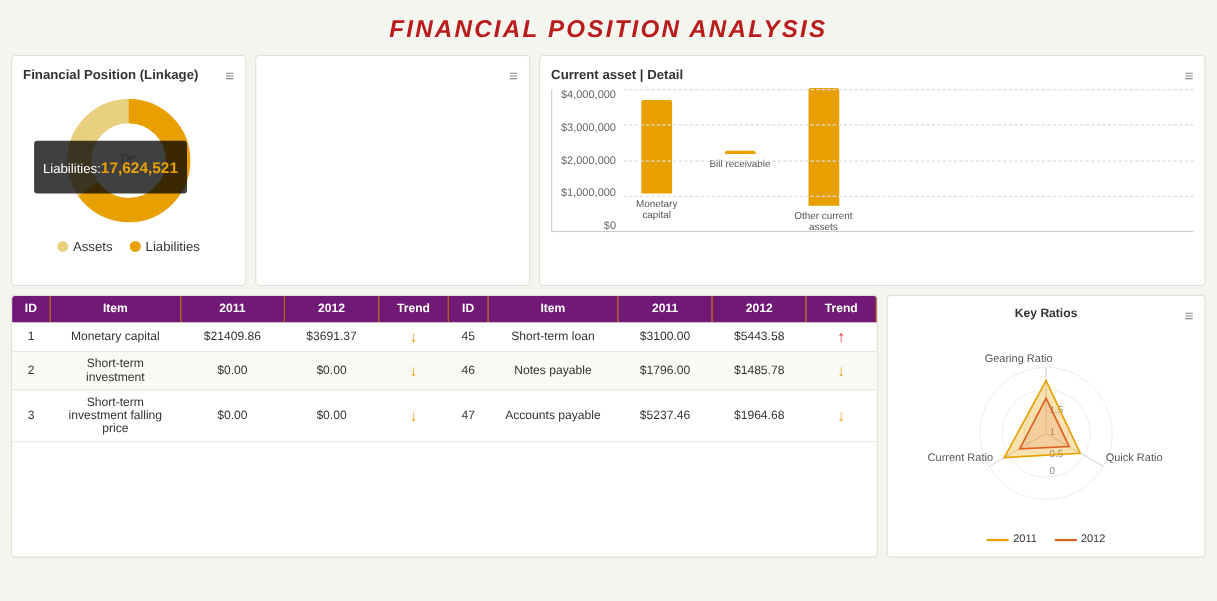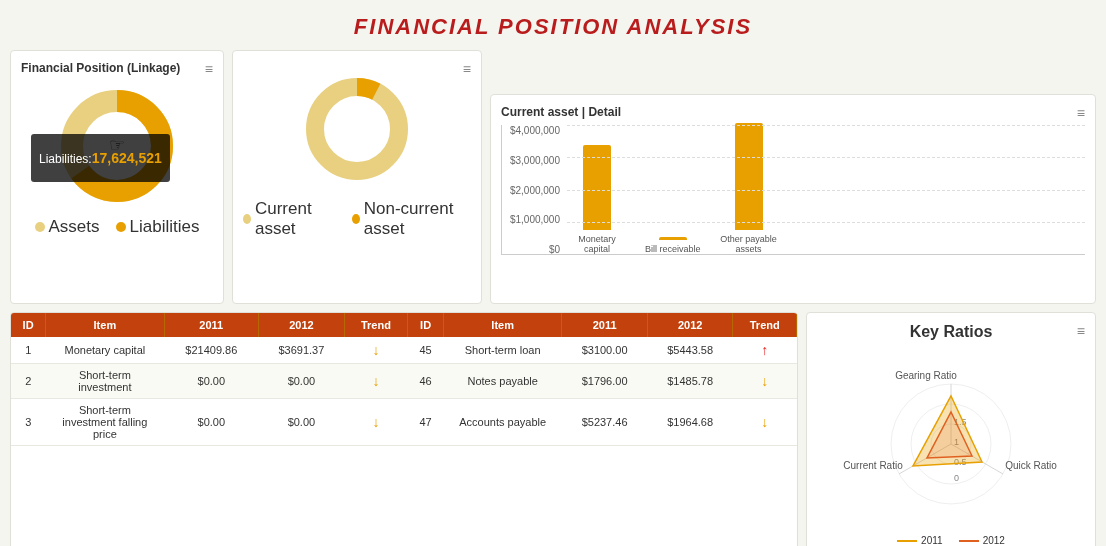--- a/index.html
+++ b/index.html
@@ -52,21 +52,20 @@
     }
     
     .panel-assets {
       width: 250px;
       min-height: 210px;
     }
     
     .panel-current {
       flex: 1;
       min-height: 210px;
-      margin-top: 44px;
     }
     
     
     .donut-container {
       display: flex;
       flex-direction: column;
       align-items: center;
       position: relative;
       margin-top: 4px;
     }
@@ -93,40 +92,40 @@
       display: flex;
       gap: 16px;
       margin-top: 6px;
       justify-content: center;
     }
     
     .legend-item {
       display: flex;
       align-items: center;
       gap: 4px;
-      font-size: 17px;
+      font-size: 12px;
     }
     
     .legend-dot {
       width: 10px;
       height: 10px;
       border-radius: 50%;
     }
     
     
     .bar-chart {
       width: 100%;
       height: 160px;
       position: relative;
       margin-top: 4px;
     }
     
     .bar-chart-inner {
       display: flex;
-      align-items: flex-end;
+      align-items: center;
       height: 130px;
       gap: 18px;
       padding-left: 65px;
       border-left: 1px solid #ccc;
       border-bottom: 1px solid #ccc;
       position: relative;
     }
     
     .y-axis-labels {
       position: absolute;
@@ -180,21 +179,21 @@
       overflow: hidden;
     }
     
     .data-table {
       width: 100%;
       border-collapse: collapse;
       font-size: 11px;
     }
     
     .data-table thead tr {
-      background: #c2410c;
+      background: #701a75;
       color: #fff;
     }
     
     .data-table thead th {
       padding: 6px 6px;
       text-align: center;
       font-weight: bold;
       border-right: 1px solid #b86800;
     }
     
@@ -232,21 +231,21 @@
       width: 290px;
       background: #fff;
       border: 1px solid #e0e0d8;
       border-radius: 4px;
       padding: 10px;
       position: relative;
     }
     
     .key-ratios-title {
       text-align: center;
-      font-size: 16px;
+      font-size: 11px;
       font-weight: bold;
       margin-bottom: 8px;
     }
     
     
     .radar-container {
       display: flex;
       justify-content: center;
       align-items: center;
       position: relative;
@@ -321,37 +320,20 @@
         <div class="legend-item">
           <div class="legend-dot" style="background:#e8a000;"></div>
           <span>Liabilities</span>
         </div>
       </div>
     </div>
   </div>
 
   <div class="panel panel-assets">
     <div class="panel-menu">≡</div>
-    <div class="asset-donut-wrap">
-      <svg width="140" height="120" viewBox="0 0 140 120">
-
-        <circle cx="70" cy="60" r="42" fill="none" stroke="#e8d080" stroke-width="18" stroke-dasharray="264" stroke-dashoffset="0" transform="rotate(-90 70 60)"></circle>
-        <circle cx="70" cy="60" r="42" fill="none" stroke="#e8a000" stroke-width="18" stroke-dasharray="20 244" stroke-dashoffset="0" transform="rotate(-90 70 60)"></circle>
-      </svg>
-      <div class="legend asset-legend">
-        <div class="legend-item">
-          <div class="legend-dot" style="background:#e8d080;"></div>
-          <span>Current asset</span>
-        </div>
-        <div class="legend-item">
-          <div class="legend-dot" style="background:#e8a000;"></div>
-          <span>Non-current asset</span>
-        </div>
-      </div>
-    </div>
   </div>
 
   <div class="panel panel-current">
     <div class="panel-title">Current asset | Detail</div>
     <div class="panel-menu">≡</div>
     <div class="bar-chart">
       <div class="bar-chart-inner">
         <div class="y-axis-labels">
           <span>$4,000,000</span>
           <span>$3,000,000</span>
@@ -371,21 +353,21 @@
         </div>
 
         <div class="bar-group">
           <div class="bar" style="height:3px;"></div>
           <span class="bar-label">Bill receivable</span>
         </div>
 
 
         <div class="bar-group">
           <div class="bar" style="height:107px;"></div>
-          <span class="bar-label">Other payable assets</span>
+          <span class="bar-label">Other current assets</span>
         </div>
       </div>
     </div>
   </div>
 </div>
 
 <div class="bottom-row">
 
   <div class="table-panel">
     <table class="data-table">

